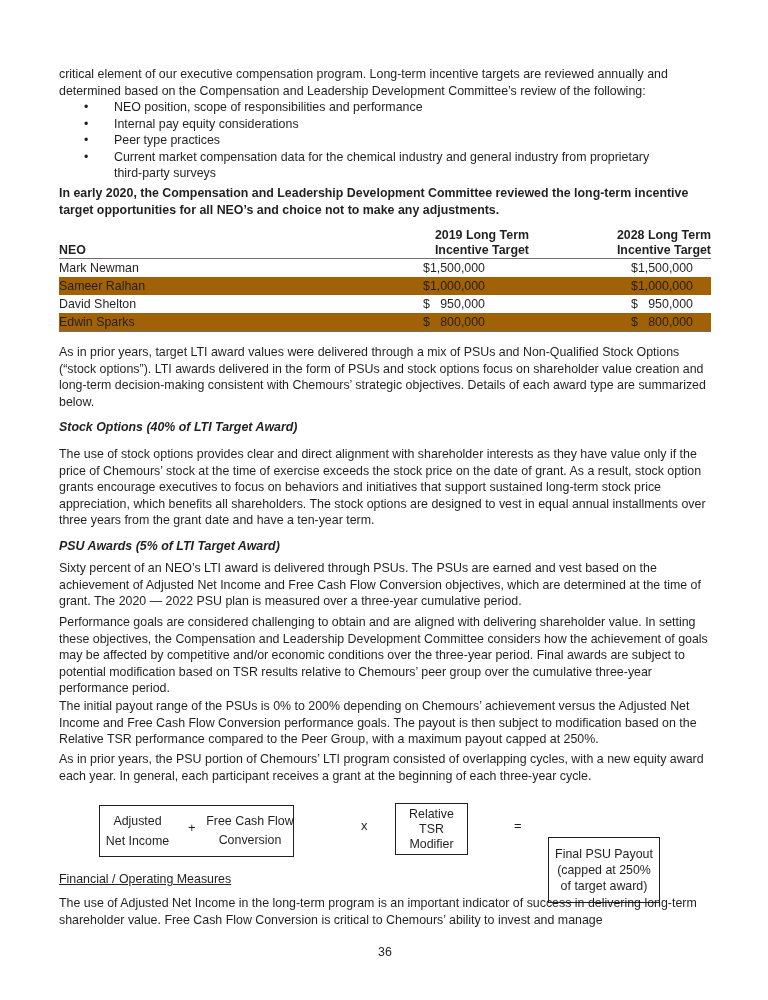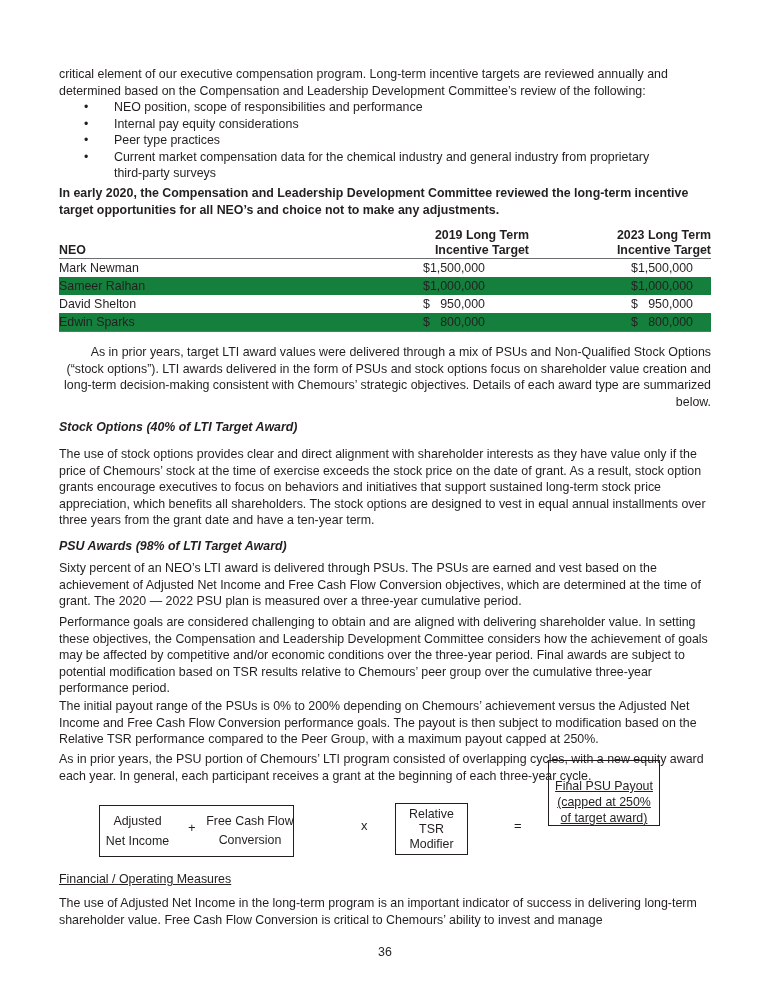--- a/index.html
+++ b/index.html
@@ -20,21 +20,21 @@
   
   .tbl { position: absolute; left: 0; top: 228px; width: 652px; border-collapse: collapse; }
   .tbl th { font-weight: bold; vertical-align: bottom; padding: 0; line-height: 15px; border-bottom: 1.5px solid #6d6e71; }
   .tbl th.c0 { text-align: left; margin-left: 31px; }
   .tbl th.c1 { text-align: right; padding-right: 200px; }
   .tbl th.c2 { text-align: right; }
   .tbl td { height: 18px; padding: 0; line-height: 18px; }
   .tbl td.c0 { text-align: left; width: 300px; }
   .tbl td.c1 { text-align: center; width: 150px; padding-left: 20px;}
   .tbl td.c2 { text-align: right; padding-right: 18px; }
-  .tbl tr.shade td { background: #15803d; }
+  .tbl tr.shade td { background: #a16207; }
   .tbl tr.last td { border-bottom: 1.5px solid #6d6e71; margin-top: 9px; }
 
   
   .box { position: absolute; border: 1px solid #231f20; box-sizing: border-box; text-align: center; font-size: 12.4px; line-height: 16px; }
   .op { position: absolute; font-size: 13px; }
 
   .pagenum { position: absolute; left: 0; width: 652px; text-align: center; top: 944px; }
 </style>
 </head>
 <body>
@@ -54,21 +54,21 @@
 
   <table class="tbl">
     <thead>
       <tr>
         <th class="c0">NEO</th>
         <th class="c1" style="text-align:right;padding-right:0;">
           <div>2019 Long Term</div>
           <div>Incentive Target</div>
         </th>
         <th class="c2">
-          <div>2023 Long Term</div>
+          <div>2028 Long Term</div>
           <div>Incentive Target</div>
         </th>
       </tr>
     </thead>
     <tbody>
       <tr>
         <td class="c0">Mark Newman</td>
         <td class="c1">$1,500,000</td>
         <td class="c2">$1,500,000</td>
       </tr>
@@ -83,26 +83,26 @@
         <td class="c2" style="white-space:pre;">$   950,000</td>
       </tr>
       <tr class="shade last">
         <td class="c0">Edwin Sparks</td>
         <td class="c1" style="white-space:pre;">$   800,000</td>
         <td class="c2" style="white-space:pre;">$   800,000</td>
       </tr>
     </tbody>
   </table>
 
-  <p class="para" style="top:344px;text-align:right;">As in prior years, target LTI award values were delivered through a mix of PSUs and Non-Qualified Stock Options (“stock options”). LTI awards delivered in the form of PSUs and stock options focus on shareholder value creation and long-term decision-making consistent with Chemours’ strategic objectives. Details of each award type are summarized below.</p>
+  <p class="para" style="top:344px;">As in prior years, target LTI award values were delivered through a mix of PSUs and Non-Qualified Stock Options (“stock options”). LTI awards delivered in the form of PSUs and stock options focus on shareholder value creation and long-term decision-making consistent with Chemours’ strategic objectives. Details of each award type are summarized below.</p>
 
   <div class="heading" style="top:419px;">Stock Options (40% of LTI Target Award)</div>
   <p class="para" style="top:446px;">The use of stock options provides clear and direct alignment with shareholder interests as they have value only if the price of Chemours’ stock at the time of exercise exceeds the stock price on the date of grant. As a result, stock option grants encourage executives to focus on behaviors and initiatives that support sustained long-term stock price appreciation, which benefits all shareholders. The stock options are designed to vest in equal annual installments over three years from the grant date and have a ten-year term.</p>
 
-  <div class="heading" style="top:538px;">PSU Awards (98% of LTI Target Award)</div>
+  <div class="heading" style="top:538px;">PSU Awards (5% of LTI Target Award)</div>
   <p class="para" style="top:560px;">Sixty percent of an NEO’s LTI award is delivered through PSUs. The PSUs are earned and vest based on the achievement of Adjusted Net Income and Free Cash Flow Conversion objectives, which are determined at the time of grant. The 2020 — 2022 PSU plan is measured over a three-year cumulative period.</p>
   <p class="para" style="top:614px;">Performance goals are considered challenging to obtain and are aligned with delivering shareholder value. In setting these objectives, the Compensation and Leadership Development Committee considers how the achievement of goals may be affected by competitive and/or economic conditions over the three-year period. Final awards are subject to potential modification based on TSR results relative to Chemours’ peer group over the cumulative three-year performance period.</p>
   <p class="para" style="top:698px;">The initial payout range of the PSUs is 0% to 200% depending on Chemours’ achievement versus the Adjusted Net Income and Free Cash Flow Conversion performance goals. The payout is then subject to modification based on the Relative TSR performance compared to the Peer Group, with a maximum payout capped at 250%.</p>
   <p class="para" style="top:751px;">As in prior years, the PSU portion of Chemours’ LTI program consisted of overlapping cycles, with a new equity award each year. In general, each participant receives a grant at the beginning of each three-year cycle.</p>
 
   <div>
     <div class="box" style="left:28px; top:805px; width:195px; height:52px;margin-left:12px;">
       <div style="position:absolute; left:0; top:7px; width:75px; text-align:center;">
         <div>Adjusted</div>
         <div style="margin-top:4px;">Net Income</div>
@@ -113,21 +113,21 @@
         <div style="margin-top:3px;">Conversion</div>
       </div>
     </div>
     <div class="op" style="left:302px; top:818px;">x</div>
     <div class="box" style="left:336px; top:803px; width:73px; height:52px; padding-top:3px; line-height:15px;">
       <div>Relative</div>
       <div>TSR</div>
       <div>Modifier</div>
     </div>
     <div class="op" style="left:455px; top:818px;">=</div>
-    <div class="box" style="left:489px; top:760px; width:112px; height:66px; padding-top:17px; line-height:16px;text-decoration:underline;">
+    <div class="box" style="left:489px; top:837px; width:112px; height:66px; padding-top:8px; line-height:16px;">
       <div>Final PSU Payout</div>
       <div>(capped at 250%</div>
       <div>of target award)</div>
     </div>
   </div>
 
   <div class="underline-head" style="top:871px;">Financial / Operating Measures</div>
   <p class="para" style="top:895px;">The use of Adjusted Net Income in the long-term program is an important indicator of success in delivering long-term shareholder value. Free Cash Flow Conversion is critical to Chemours’ ability to invest and manage</p>
 
   <div class="pagenum">36</div>

